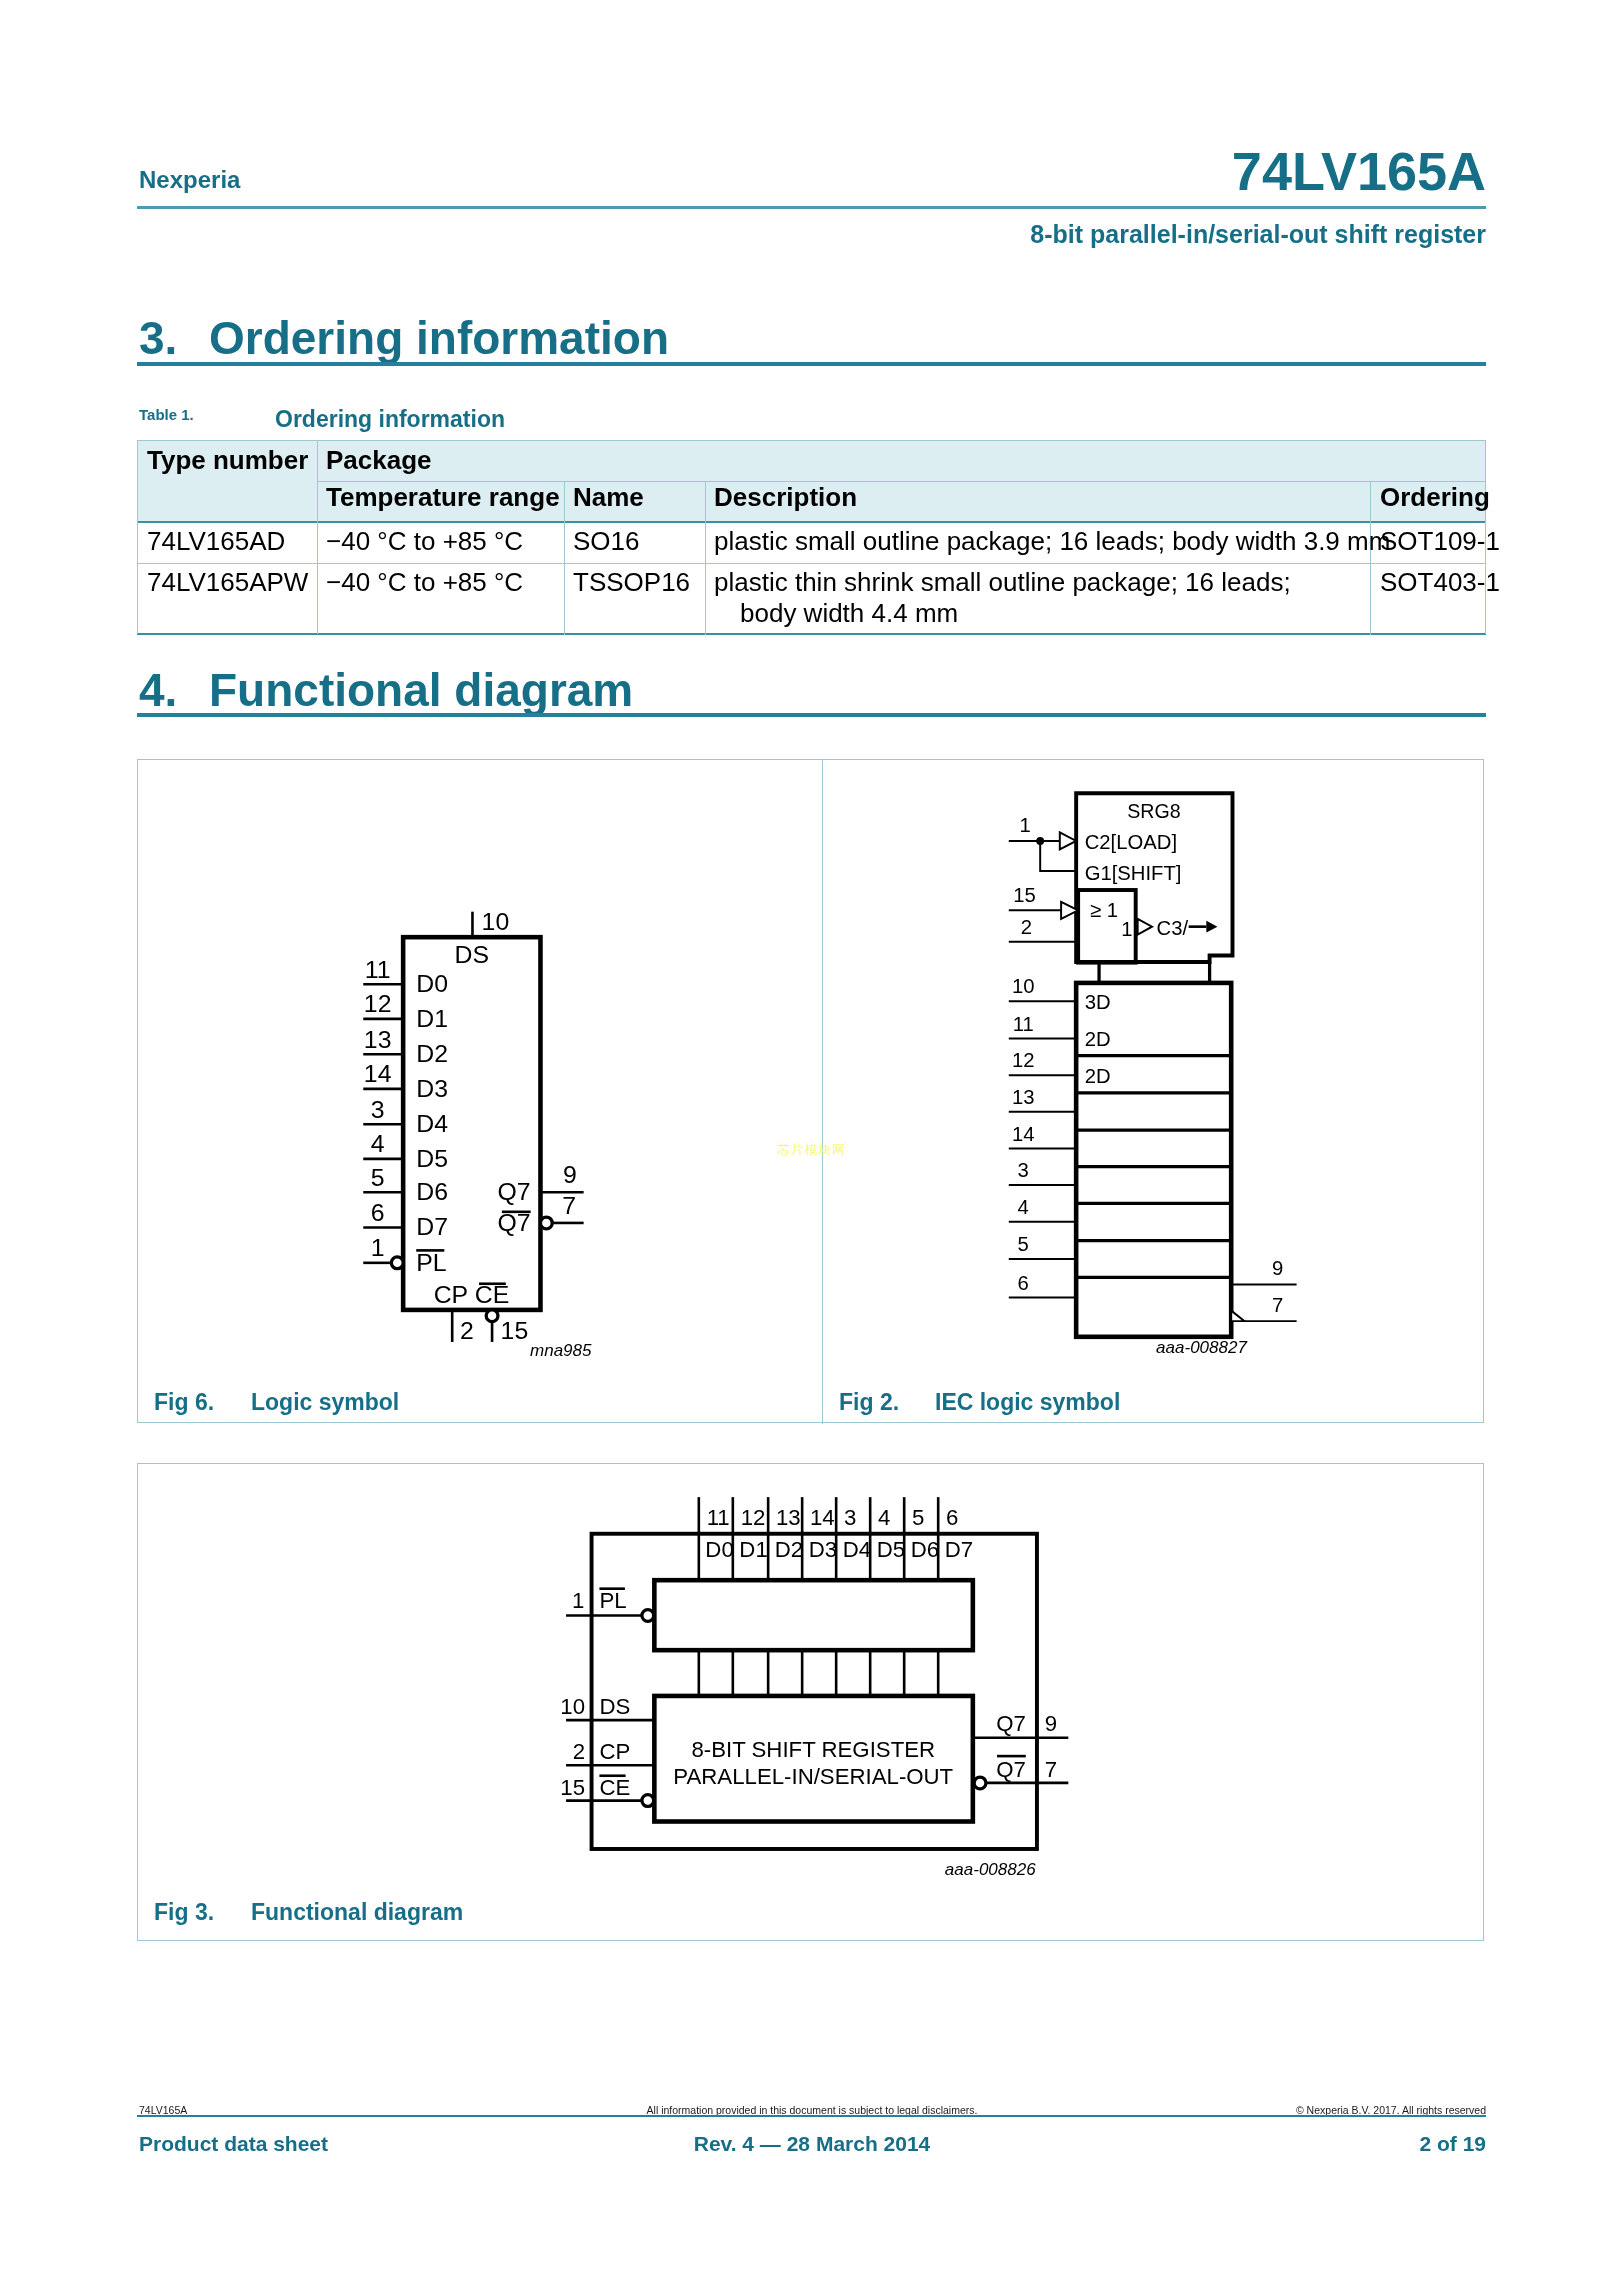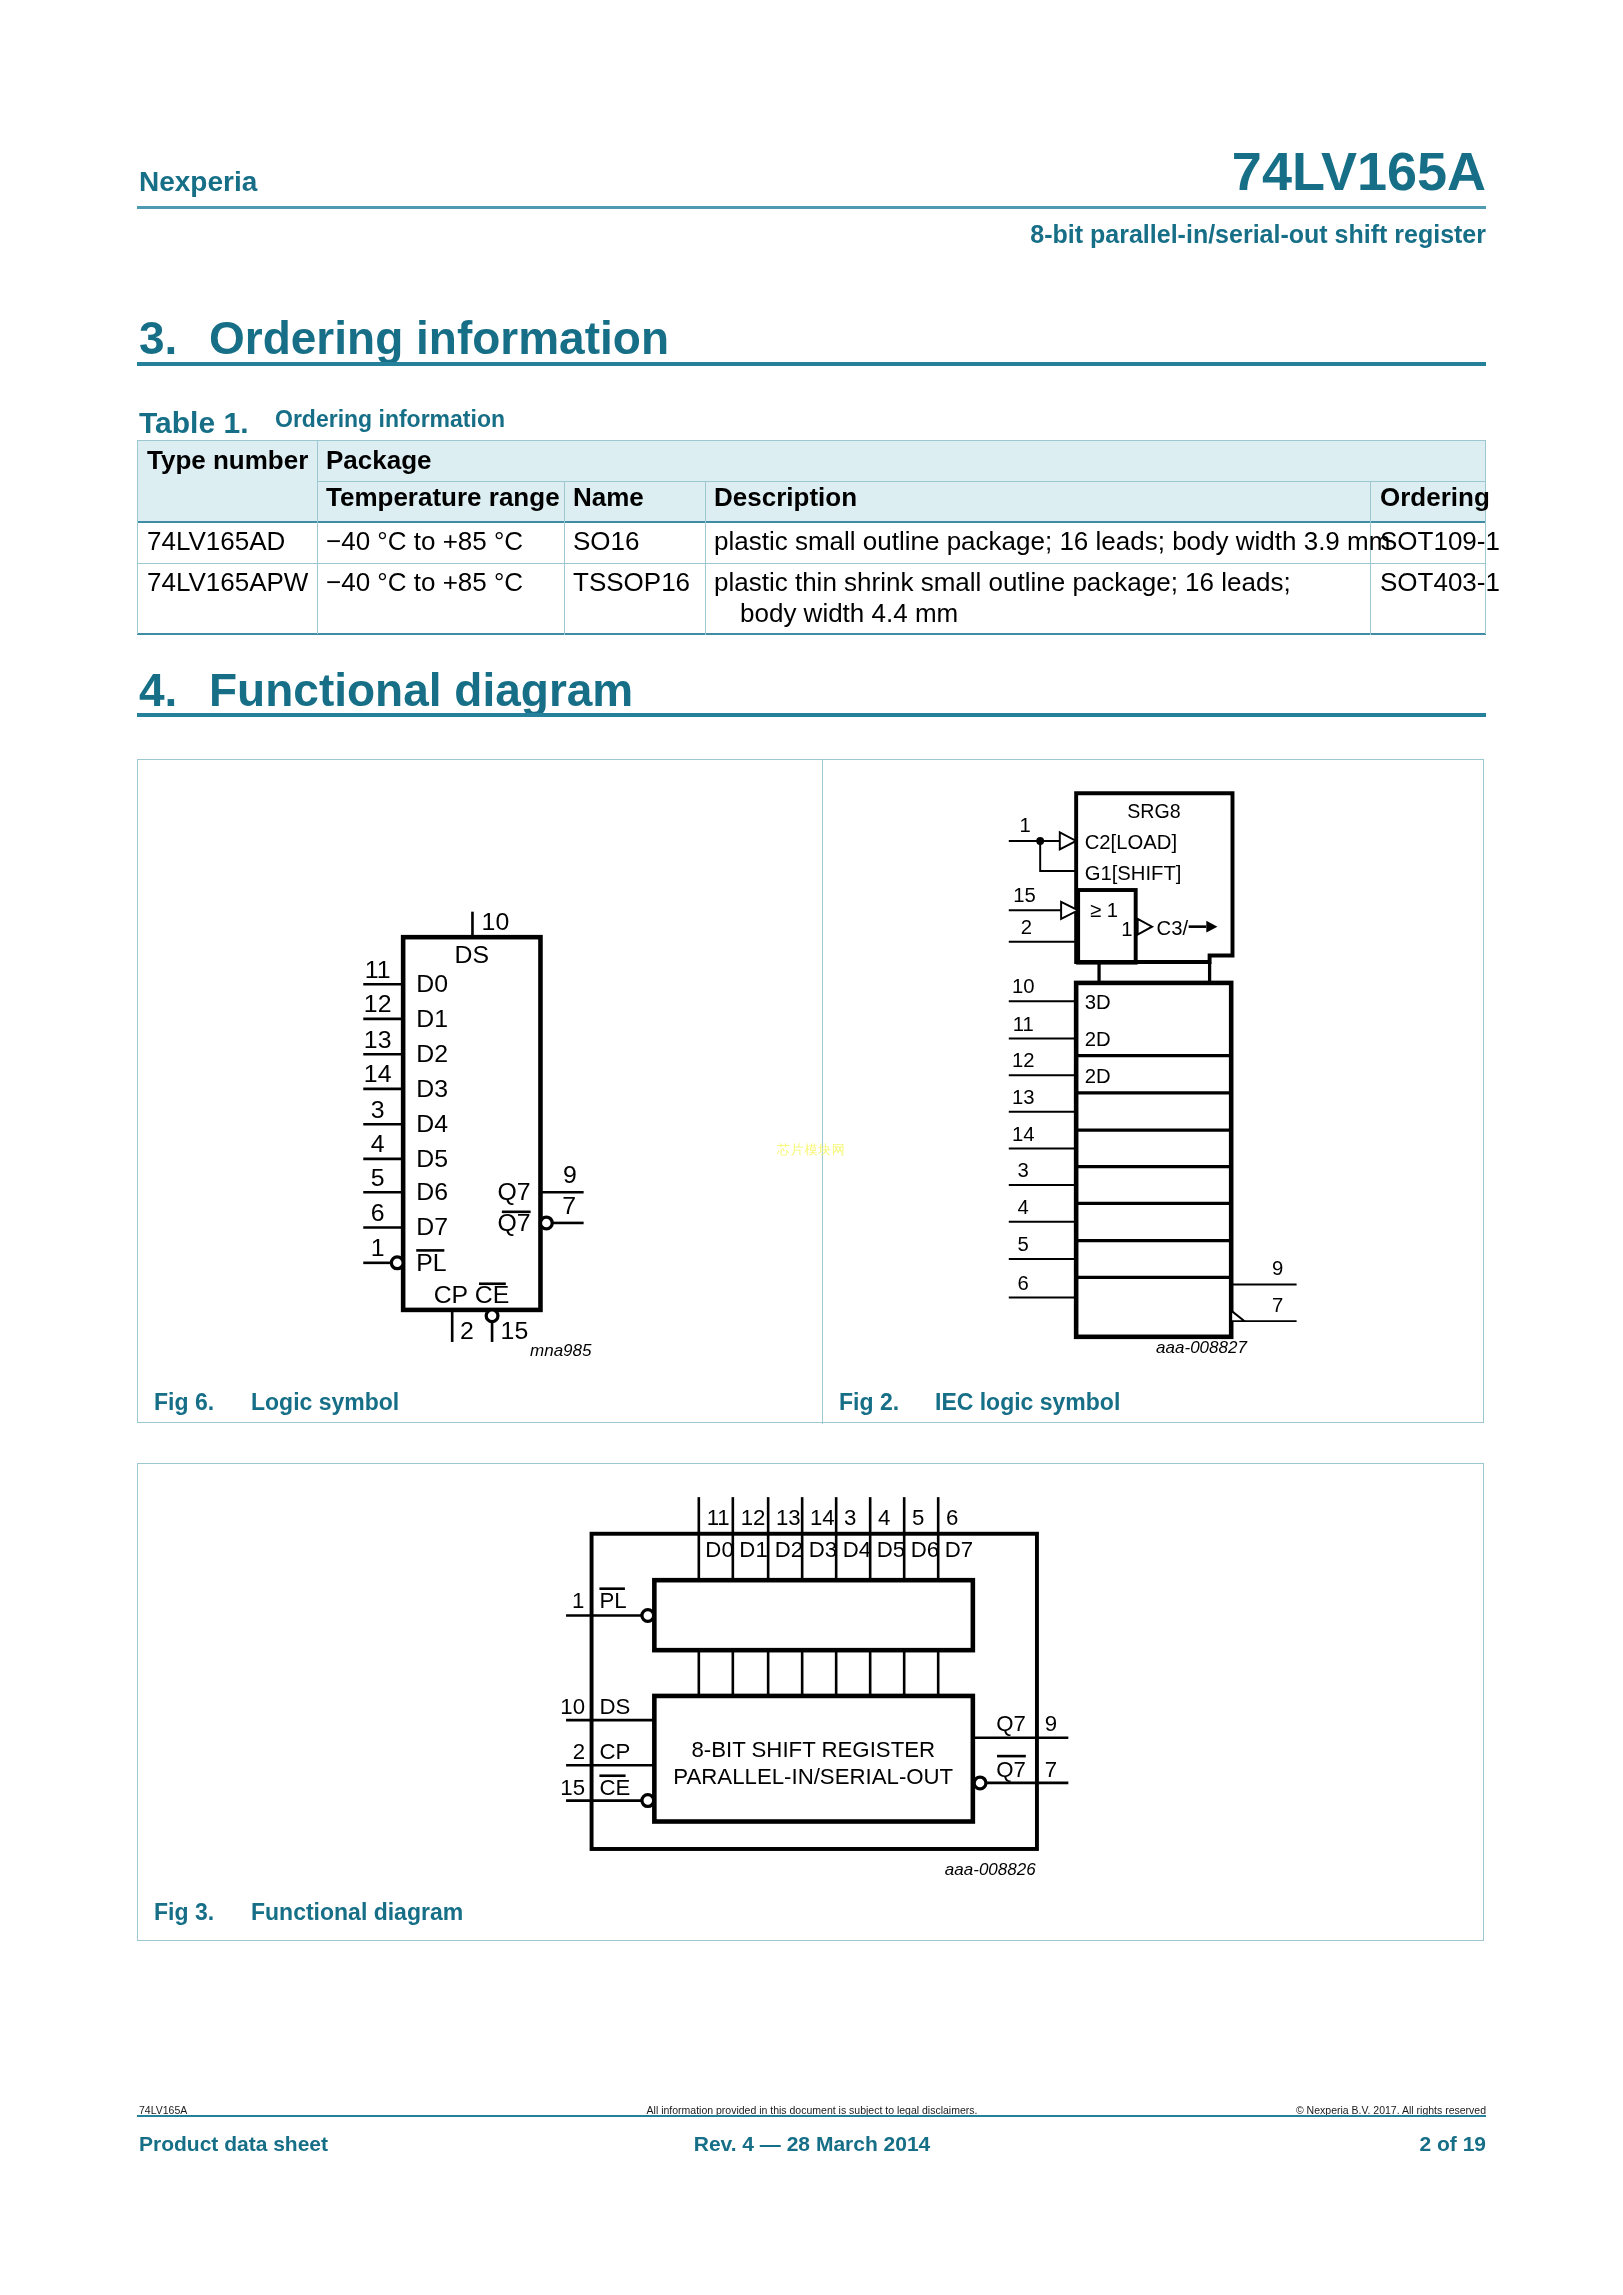--- a/index.html
+++ b/index.html
@@ -7,28 +7,28 @@
     position:relative;
     width:1623px;height:2295px;
     background:#ffffff;
     font-family:"Liberation Sans","DejaVu Sans",sans-serif;
     color:#000;
     overflow:hidden;
   }
   .abs{position:absolute;}
   .teal{color:#166f87;}
   .b{font-weight:bold;}
-  .brand{left:139px;top:166px;font-size:28px;}
+  .brand{left:139px;top:166px;font-size:24px;}
   .part{right:137px;top:140px;font-size:54px;text-align:right;}
   .hrule{left:137px;width:1349px;height:2.6px;background:#4f9ab0;top:206px;}
   .subtitle{right:137px;top:220px;font-size:25px;text-align:right;}
   .secnum{left:139px;font-size:46px;}
   .sectitle{left:209px;font-size:46px;}
   .secrule{left:137px;width:1349px;height:3.9px;background:#25809b;}
-  .tcap-label{left:139px;top:406px;font-size:30px;}
+  .tcap-label{left:139px;top:406px;font-size:15px;}
   .tcap-text{left:275px;top:406px;font-size:23px;}
 
   
   .tbl-bg{left:137px;top:440px;width:1349px;height:81px;background:#ddeef3;}
   .tline-light{background:#9dc7d1;}
   .tline-strong{background:#3f8da4;}
   .tcell{font-size:26px;line-height:1.1;}
   .th{font-weight:bold;}
 
   

